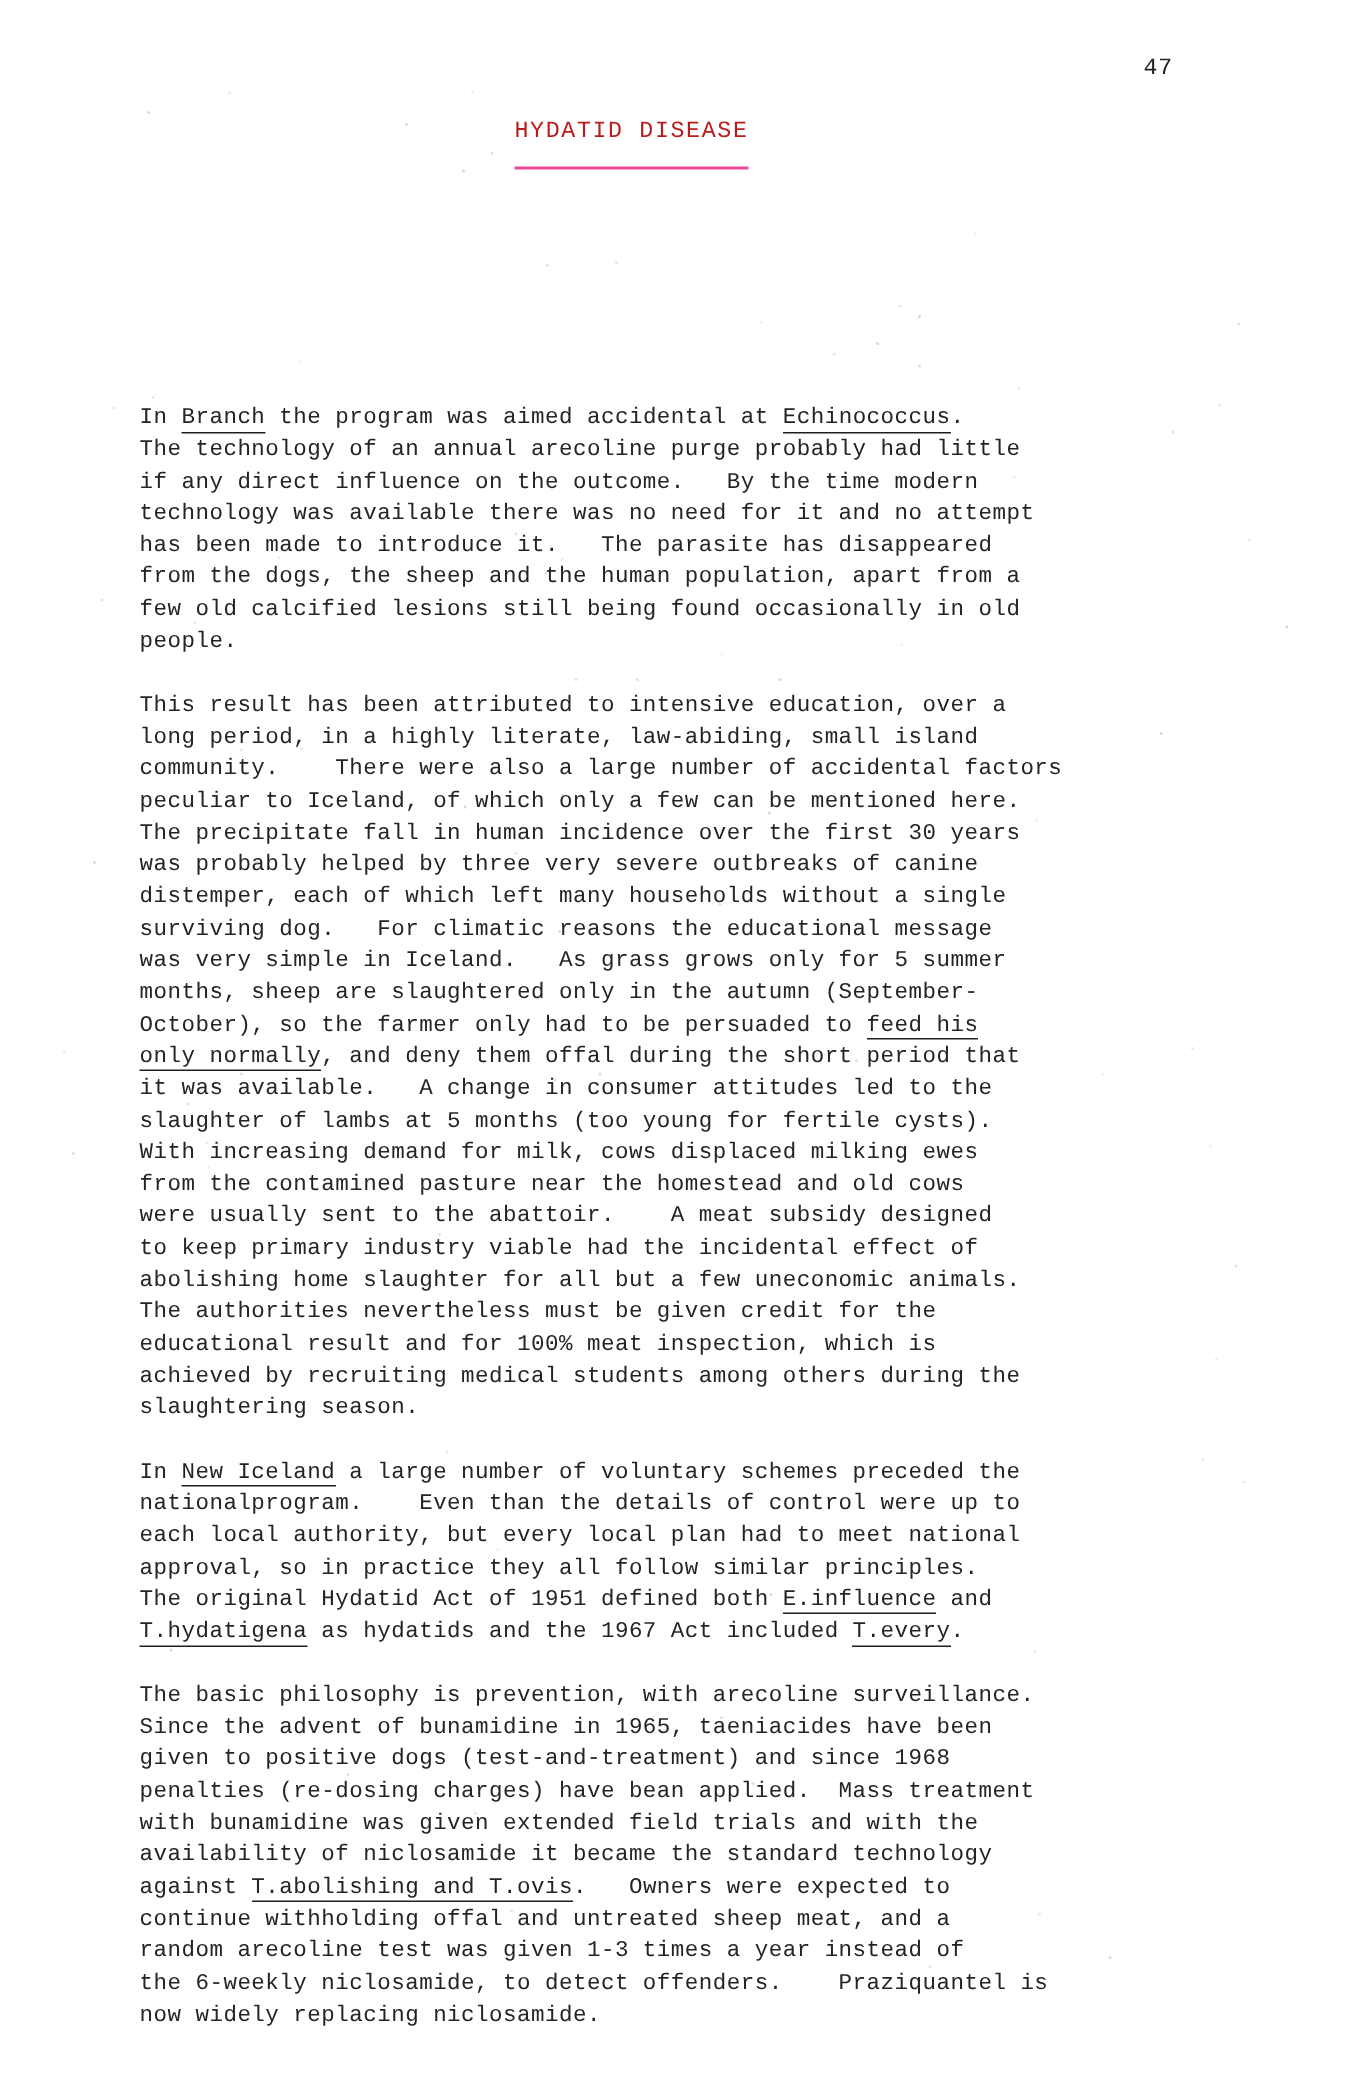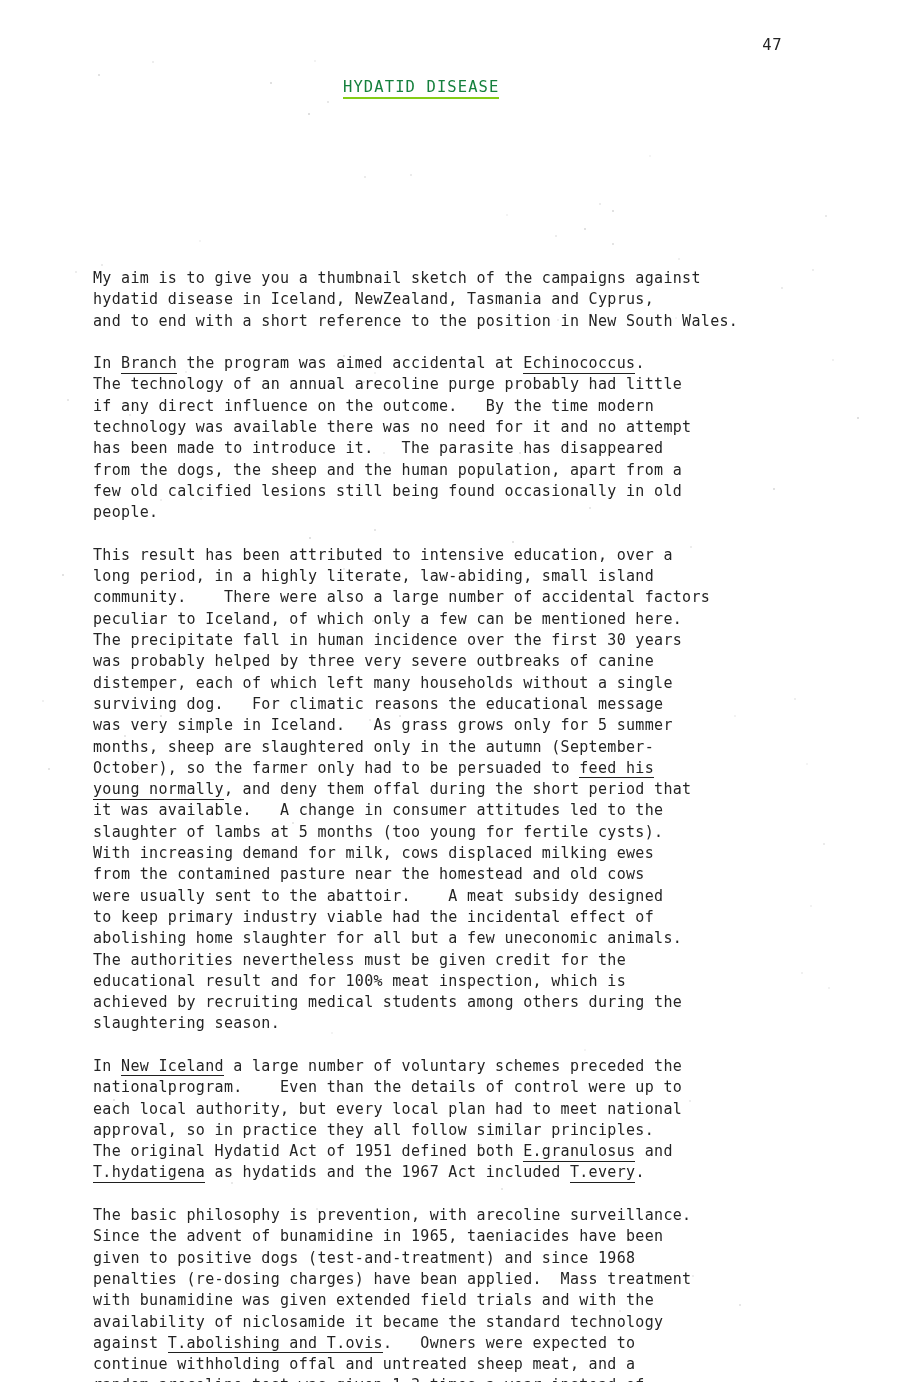--- a/index.html
+++ b/index.html
@@ -43,23 +43,23 @@
     letter-spacing: .5px;
     color: #232323;
   }
 
   .doc-title {
     position: absolute;
     top: 78px;
     left: 343px;
     font-size: 15.5px;
     letter-spacing: 1.1px;
-    color: #15803d;
-    border-bottom: 2px solid #84cc16;
-    padding-bottom: 1px;
+    color: #b91c1c;
+    border-bottom: 2px solid #ec4899;
+    padding-bottom: 15px;
   }
 
   .author-block {
     position: absolute;
     top: 133px;
     left: 419px;
     font-size: 15px;
     line-height: 20.2px;
     letter-spacing: .35px;
     white-space: pre;
@@ -84,37 +84,35 @@
   .para:last-child { margin-bottom: 0; }
   u.ul {
     text-decoration: none;
     border-bottom: 1.6px solid #1f1f1f;
     padding-bottom: .5px;
   }
 
   
   .body-text, .author-block, .doc-title, .page-number {
     text-rendering: optimizeLegibility;
+    font-family: Liberation Mono, monospace;
   }
 </style>
 </head>
 <body>
 
 <div class="page">
 
   <div class="page-number">47</div>
 
   <div class="doc-title">HYDATID DISEASE</div>
 
 
   <div class="body-text">
 
-    <p class="para"><span>My aim is to give you a thumbnail sketch of the campaigns against
-hydatid disease in Iceland, NewZealand, Tasmania and Cyprus,
-and to end with a short reference to the position in New South Wales.</span></p>
 
     <p class="para"><span>In </span><u class="ul">Branch</u><span> the program was aimed accidental at </span><u class="ul">Echinococcus</u><span>.
 The technology of an annual arecoline purge probably had little
 if any direct influence on the outcome.   By the time modern
 technology was available there was no need for it and no attempt
 has been made to introduce it.   The parasite has disappeared
 from the dogs, the sheep and the human population, apart from a
 few old calcified lesions still being found occasionally in old
 people.</span></p>
 
@@ -122,38 +120,38 @@
 long period, in a highly literate, law-abiding, small island
 community.    There were also a large number of accidental factors
 peculiar to Iceland, of which only a few can be mentioned here.
 The precipitate fall in human incidence over the first 30 years
 was probably helped by three very severe outbreaks of canine
 distemper, each of which left many households without a single
 surviving dog.   For climatic reasons the educational message
 was very simple in Iceland.   As grass grows only for 5 summer
 months, sheep are slaughtered only in the autumn (September-
 October), so the farmer only had to be persuaded to </span><u class="ul">feed his</u><span>
-</span><u class="ul">young normally</u><span>, and deny them offal during the short period that
+</span><u class="ul">only normally</u><span>, and deny them offal during the short period that
 it was available.   A change in consumer attitudes led to the
 slaughter of lambs at 5 months (too young for fertile cysts).
 With increasing demand for milk, cows displaced milking ewes
 from the contamined pasture near the homestead and old cows
 were usually sent to the abattoir.    A meat subsidy designed
 to keep primary industry viable had the incidental effect of
 abolishing home slaughter for all but a few uneconomic animals.
 The authorities nevertheless must be given credit for the
 educational result and for 100% meat inspection, which is
 achieved by recruiting medical students among others during the
 slaughtering season.</span></p>
 
     <p class="para"><span>In </span><u class="ul">New Iceland</u><span> a large number of voluntary schemes preceded the
 nationalprogram.    Even than the details of control were up to
 each local authority, but every local plan had to meet national
 approval, so in practice they all follow similar principles.
-The original Hydatid Act of 1951 defined both </span><u class="ul">E.granulosus</u><span> and
+The original Hydatid Act of 1951 defined both </span><u class="ul">E.influence</u><span> and
 </span><u class="ul">T.hydatigena</u><span> as hydatids and the 1967 Act included </span><u class="ul">T.every</u><span>.</span></p>
 
     <p class="para"><span>The basic philosophy is prevention, with arecoline surveillance.
 Since the advent of bunamidine in 1965, taeniacides have been
 given to positive dogs (test-and-treatment) and since 1968
 penalties (re-dosing charges) have bean applied.  Mass treatment
 with bunamidine was given extended field trials and with the
 availability of niclosamide it became the standard technology
 against </span><u class="ul">T.abolishing and T.ovis</u><span>.   Owners were expected to
 continue withholding offal and untreated sheep meat, and a

